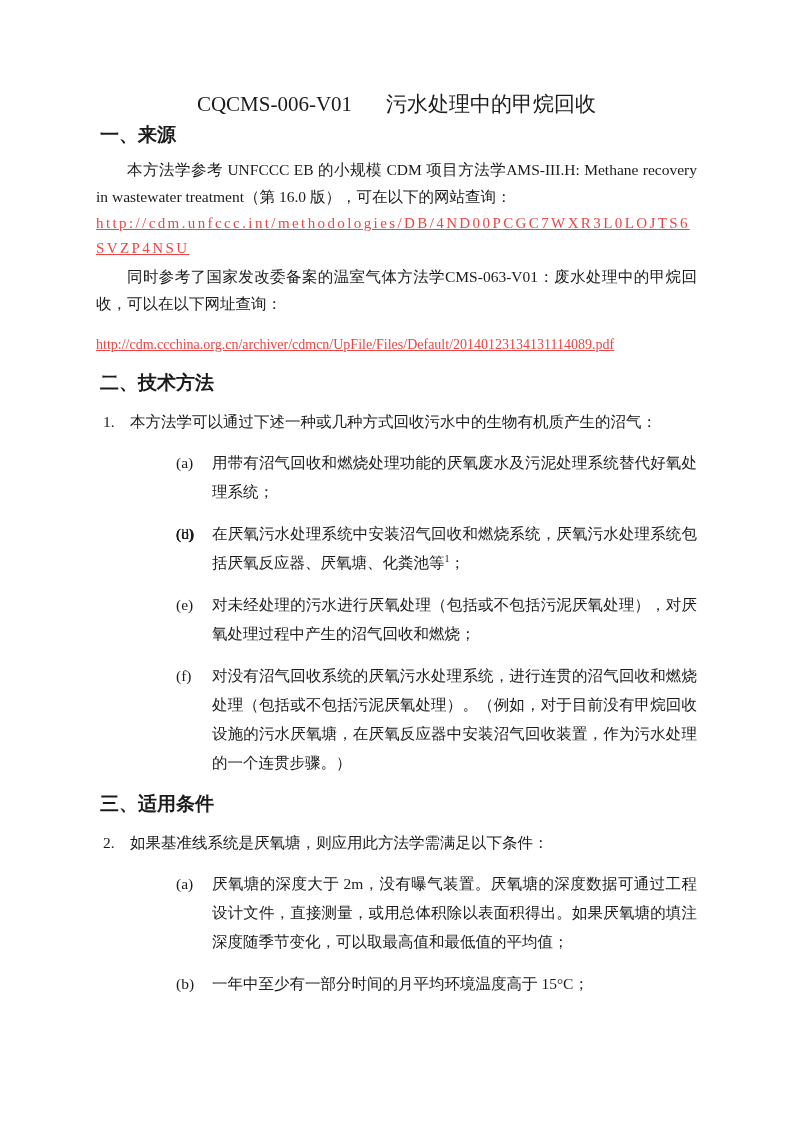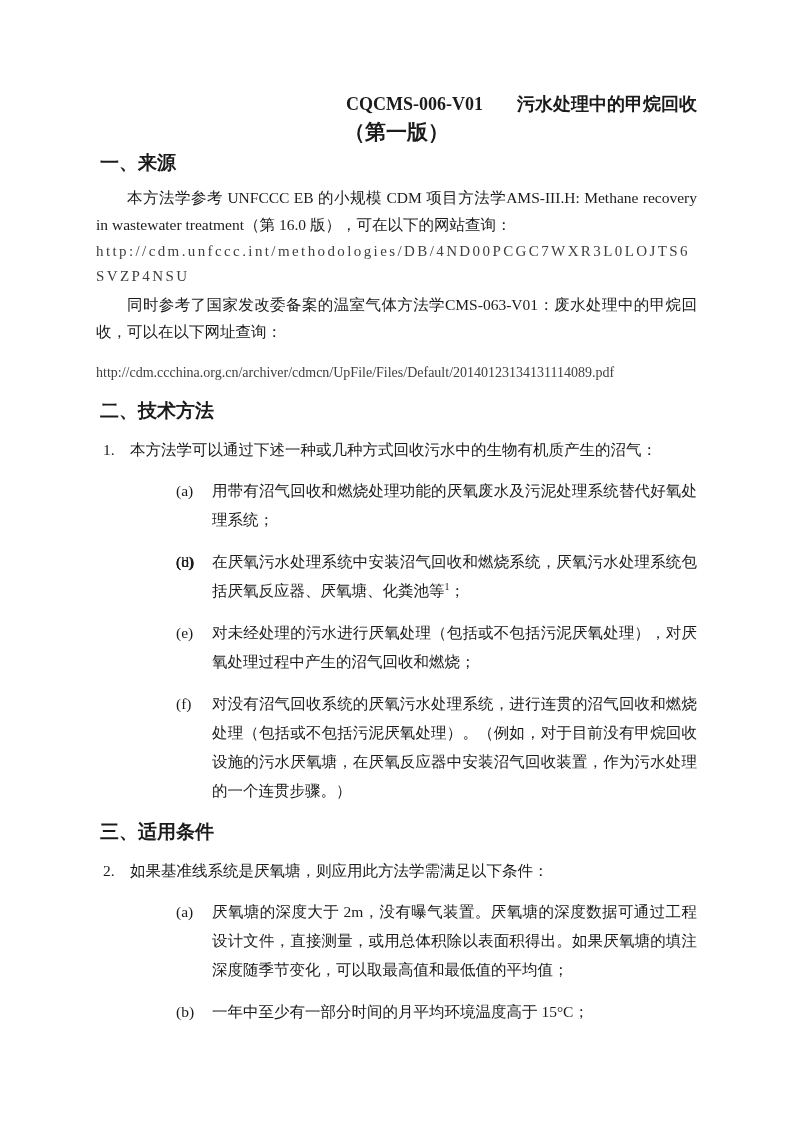--- a/index.html
+++ b/index.html
@@ -10,23 +10,23 @@
     font-family: "Liberation Serif", "DejaVu Serif", serif;
     overflow: hidden;
   }
   .page {
     box-sizing: border-box;
     width: 793px; height: 1122px;
     padding: 90px 96px 0 96px;
     position: relative;
   }
   .doc-title {
-    text-align: right;
-    font-weight: bold;
-    font-size: 18px;
+    text-align: center;
+    font-weight: normal;
+    font-size: 21px;
     line-height: 28px;
     white-space: nowrap;
   }
   .doc-title .title-main { margin-left: 34px; }
   .doc-subtitle {
     text-align: center;
     font-weight: bold;
     font-size: 21px;
     line-height: 28px;
   }
@@ -39,21 +39,22 @@
   .sec-heading.first { margin-top: 4px; }
   .para {
     font-size: 15.5px;
     line-height: 27px;
     text-align: justify;
     text-indent: 2em;
     margin: 2px 0 0 0;
   }
   .link-block {
     display: block;
-    color: #404040;
+    color: #ef4444;
+    text-decoration: underline;
     cursor: pointer;
   }
   .link1 {
     font-size: 15px;
     line-height: 25px;
     letter-spacing: 2.4px;
     word-break: break-all;
     margin: 1px 0 2px 0;
   }
   .link2 {
@@ -81,21 +82,20 @@
   sup.fn-ref { font-size: 10px; line-height: 0; }
 </style>
 </head>
 <body>
 
 <div class="page">
 
   <div class="doc-title">
     <span>CQCMS-006-V01</span><span class="title-main">污水处理中的甲烷回收</span>
   </div>
-  <div class="doc-subtitle">（第一版）</div>
 
   <div class="sec-heading first">一、来源</div>
 
   <p class="para">本方法学参考 UNFCCC EB 的小规模 CDM 项目方法学AMS-III.H: Methane recovery in wastewater treatment（第 16.0 版），可在以下的网站查询：</p>
   <a class="link-block link1">http://cdm.unfccc.int/methodologies/DB/4ND00PCGC7WXR3L0LOJTS6SVZP4NSU</a>
 
   <p class="para">同时参考了国家发改委备案的温室气体方法学CMS-063-V01：废水处理中的甲烷回收，可以在以下网址查询：</p>
   <a class="link-block link2">http://cdm.ccchina.org.cn/archiver/cdmcn/UpFile/Files/Default/20140123134131114089.pdf</a>
 
   <div class="sec-heading">二、技术方法</div>

